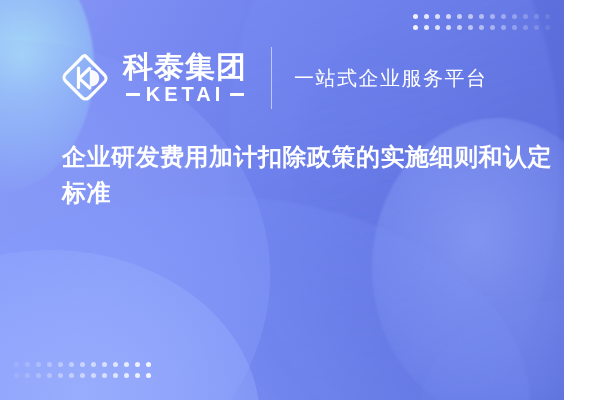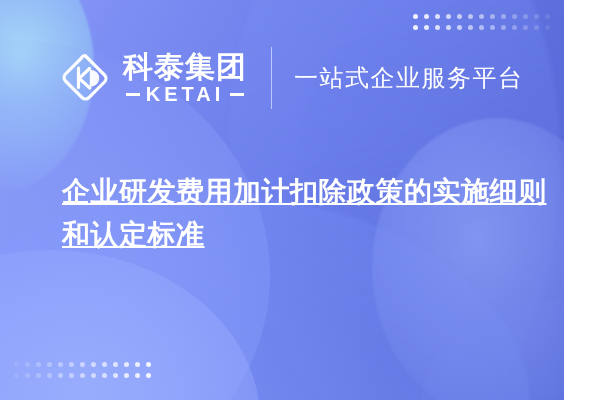--- a/index.html
+++ b/index.html
@@ -126,45 +126,44 @@
     height: 62px;
     background: rgba(255,255,255,0.55);
     margin: 0 22px 0 24px;
   }
   #tagline-block {
     display: flex;
     flex-direction: column;
     gap: 5px;
   }
   #tagline-primary {
-    font-size: 24px;
+    font-size: 20px;
     line-height: 1.05;
     color: #ffffff;
     letter-spacing: 1.5px;
     white-space: nowrap;
   }
   #tagline-secondary {
     font-size: 17px;
     line-height: 1.05;
     color: #ffffff;
     letter-spacing: 0.5px;
     white-space: nowrap;
   }
 
   
   #headline {
     position: absolute;
-    left: 62px; top: 171px;
+    left: 62px; top: 139px;
     width: 500px;
-    font-size: 28px;
+    font-size: 24px;
     line-height: 1.52;
     font-weight: 700;
     color: #ffffff;
     letter-spacing: 0.5px;
-    text-decoration: underline;
   }
 </style>
 </head>
 <body>
 
 <div id="banner">
 
   <div class="blob" id="blob-topleft-glow"></div>
   <div class="blob" id="blob-left-sweep"></div>
   <div class="blob" id="blob-mid-dark"></div>

